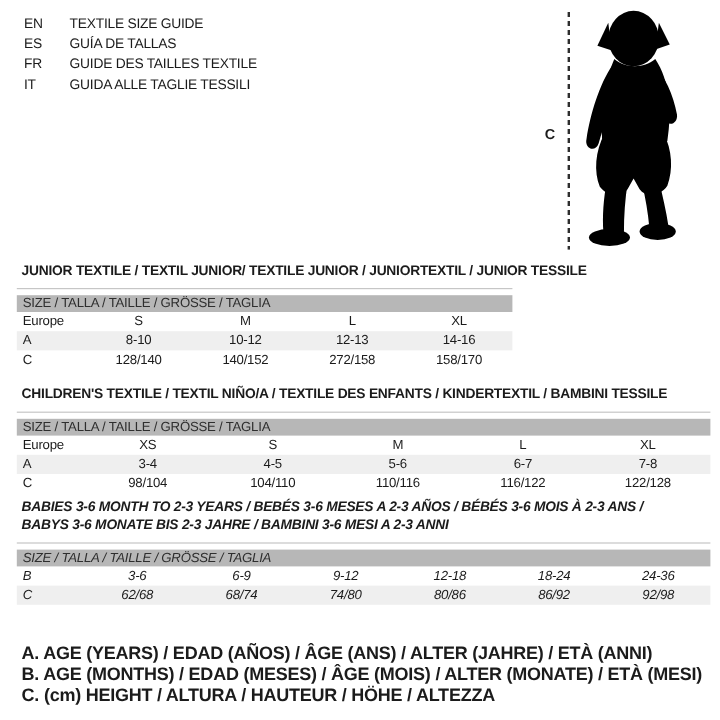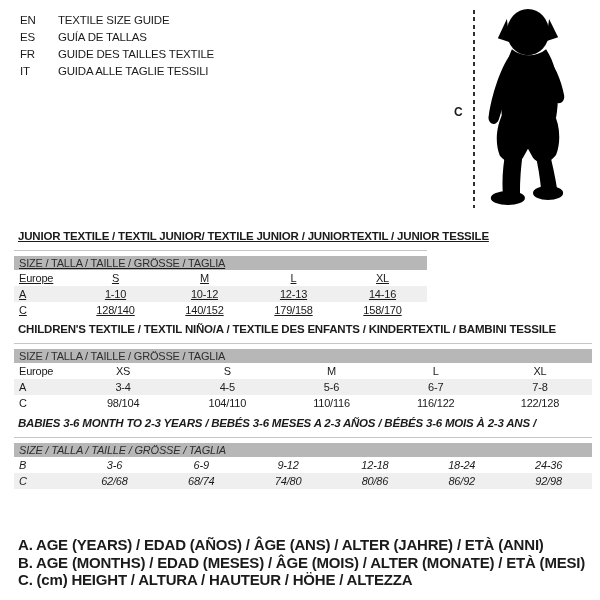--- a/index.html
+++ b/index.html
@@ -12,21 +12,21 @@
   .lang-row{display:flex;height:16.8px;align-items:center;
     font-size:11.5px;font-weight:400;letter-spacing:-0.2px;white-space:nowrap;}
   .lang-code{width:38px;}
   
   .height-line{position:absolute;left:473px;top:10px;width:2px;height:198px;
     background:repeating-linear-gradient(to bottom,#2e2e2e 0 4px,transparent 4px 7.5px);}
   .figure-c{position:absolute;left:454px;top:105px;font-size:12px;font-weight:700;}
   .toddler{position:absolute;left:481px;top:7px;width:102px;height:206px;}
   
   .size-table{position:absolute;left:14px;}
-  #table-0{top:229px;width:413px;text-decoration:underline;}
+  #table-0{top:219px;width:413px;}
   #table-1{top:322px;width:578px;}
   #table-2{top:416px;width:578px;font-style:italic;}
   .t-title{font-size:11.5px;font-weight:700;letter-spacing:-0.2px;
     line-height:15px;padding-left:4px;white-space:nowrap;}
   .t-topline{height:1px;background:#c6c6c6;margin-top:6px;}
   .t-bar{height:14px;margin-top:5px;background:#b7b7b7;color:#2e2e2e;
     font-size:11px;line-height:14px;padding-left:5px;letter-spacing:-0.2px;box-sizing:border-box;}
   .trow{display:flex;height:16px;line-height:16px;font-size:11px;letter-spacing:-0.2px;}
   .trow.shaded{background:#efefef;}
   .tlabel{width:52px;padding-left:5px;flex:none;}
@@ -83,30 +83,30 @@
   <div class="rows">
       <div class="trow">
         <div class="tlabel">Europe</div>
         <div class="tcell">S</div>
         <div class="tcell">M</div>
         <div class="tcell">L</div>
         <div class="tcell">XL</div>
       </div>
       <div class="trow shaded">
         <div class="tlabel">A</div>
-        <div class="tcell">1-10</div>
+        <div class="tcell">8-10</div>
         <div class="tcell">10-12</div>
         <div class="tcell">12-13</div>
         <div class="tcell">14-16</div>
       </div>
       <div class="trow">
         <div class="tlabel">C</div>
         <div class="tcell">128/140</div>
         <div class="tcell">140/152</div>
-        <div class="tcell">179/158</div>
+        <div class="tcell">272/158</div>
         <div class="tcell">158/170</div>
       </div>
     </div>
 </div>
 
 <div class="size-table" id="table-1">
   <div class="t-title">CHILDREN'S TEXTILE / TEXTIL NIÑO/A / TEXTILE DES ENFANTS / KINDERTEXTIL / BAMBINI TESSILE</div>
   <div class="t-title"></div>
   <div class="t-topline"></div>
   <div class="t-bar">SIZE / TALLA / TAILLE / GRÖSSE / TAGLIA</div>
@@ -133,20 +133,21 @@
         <div class="tcell">104/110</div>
         <div class="tcell">110/116</div>
         <div class="tcell">116/122</div>
         <div class="tcell">122/128</div>
       </div>
     </div>
 </div>
 
 <div class="size-table" id="table-2">
   <div class="t-title">BABIES 3-6 MONTH TO 2-3 YEARS / BEBÉS 3-6 MESES A 2-3 AÑOS / BÉBÉS 3-6 MOIS À 2-3 ANS /</div>
+  <div class="t-title">BABYS 3-6 MONATE BIS 2-3 JAHRE / BAMBINI 3-6 MESI A 2-3 ANNI</div>
   <div class="t-topline"></div>
   <div class="t-bar">SIZE / TALLA / TAILLE / GRÖSSE / TAGLIA</div>
   <div class="rows">
       <div class="trow">
         <div class="tlabel">B</div>
         <div class="tcell">3-6</div>
         <div class="tcell">6-9</div>
         <div class="tcell">9-12</div>
         <div class="tcell">12-18</div>
         <div class="tcell">18-24</div>

